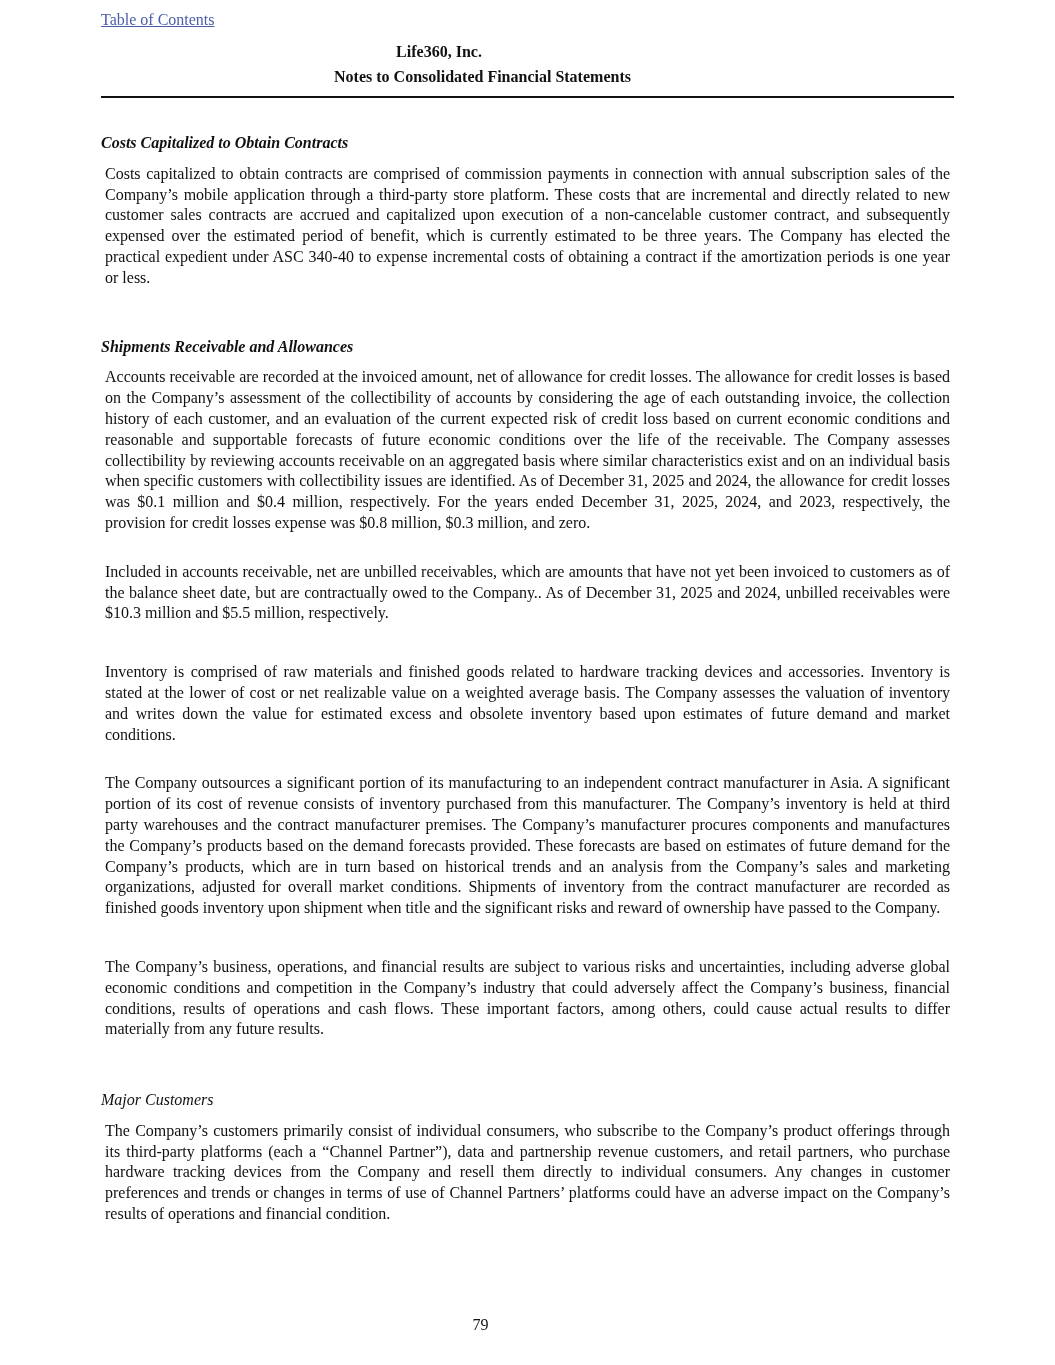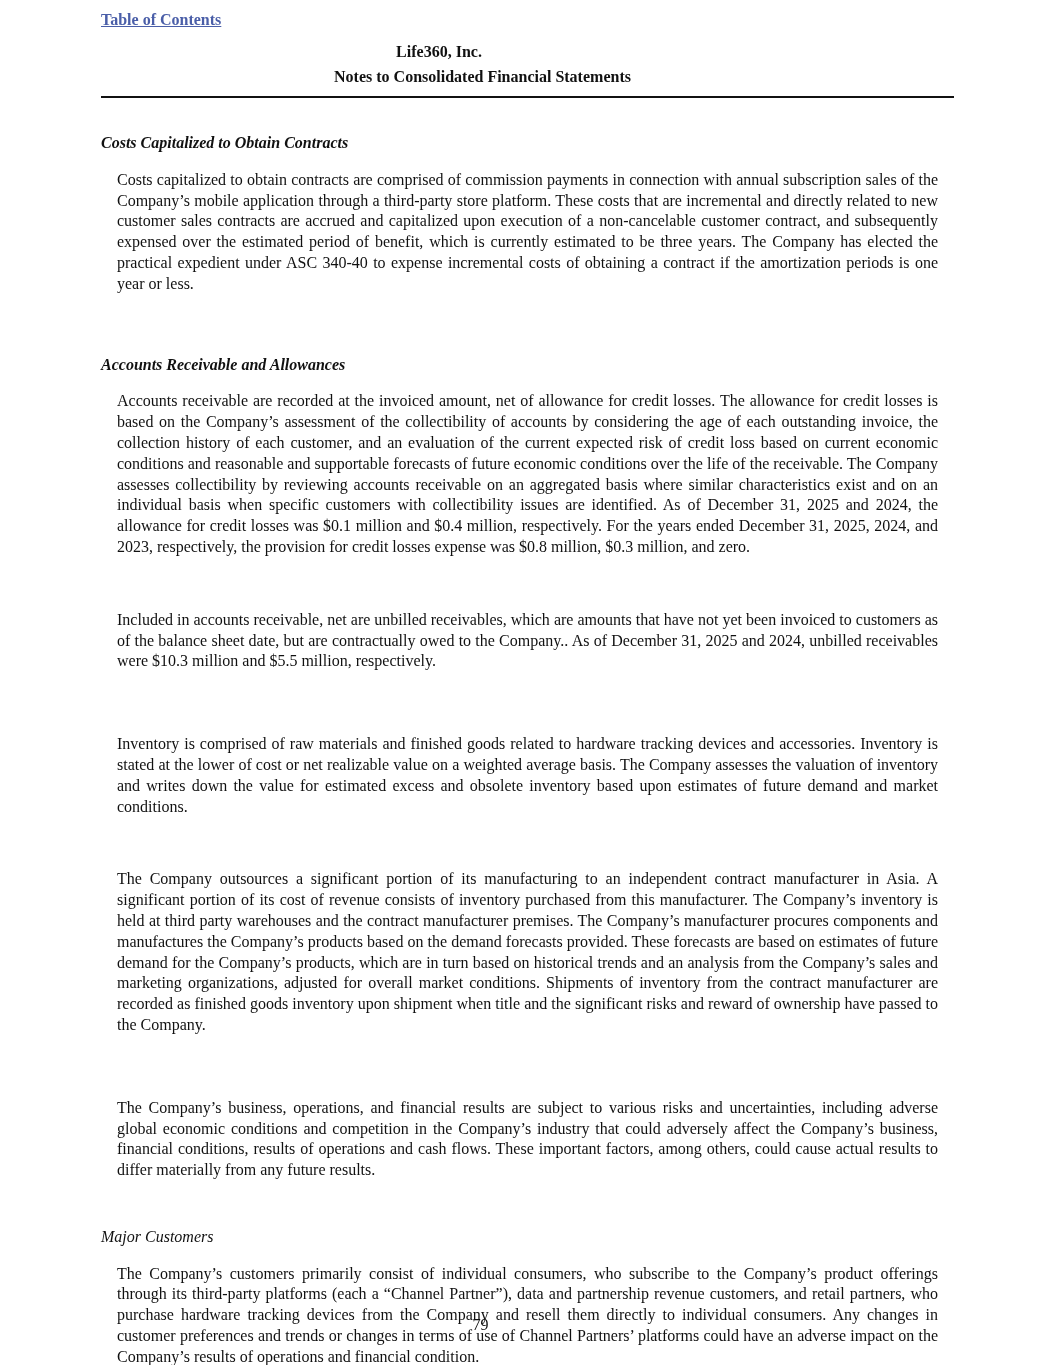--- a/index.html
+++ b/index.html
@@ -2,41 +2,41 @@
 <html><head>
   <meta charset="utf-8">
   <style>
     html, body { margin: 0; padding: 0; background: #ffffff; }
     body {
       width: 1055px; height: 1365px; position: relative; overflow: hidden;
       font-family: "Liberation Serif", serif; color: #111111;
     }
     .toc-link {
       position: absolute; left: 101px; top: 11px;
-      font-size: 16px; font-weight: bold; color: #4a5ea8; text-decoration: underline;
+      font-size: 16px; font-weight: normal; color: #4a5ea8; text-decoration: underline;
       cursor: pointer;
     }
     .company {
       position: absolute; left: 0; width: 878px; top: 43px; text-align: center;
       font-size: 16px; font-weight: bold;
     }
     .notes-title {
       position: absolute; left: 0; width: 965px; top: 68px; text-align: center;
       font-size: 16px; font-weight: bold;
     }
     .rule {
       position: absolute; left: 101px; width: 853px; top: 96px; height: 2px; background: #111111;
     }
     .content {
       position: absolute; left: 101px; width: 853px; top: 119px;
       font-size: 16px; line-height: 20.8px;
     }
     .heading { font-weight: bold; font-style: italic; margin: 14px 0 10px 0; }
-    .subheading { font-style: italic; margin: 0 0 10px 0; }
-    p.body { margin: 16px; text-align: justify; font-family: Liberation Serif, serif; }
+    .subheading { font-style: italic; margin: 16px 0 10px 0; }
+    p.body { margin: 4px; text-align: justify; font-family: Liberation Serif, serif; }
     .gap-sm { height: 20px; }
     .gap-lg { height: 30px; }
     .page-num {
       position: absolute; left: 0; width: 961px; top: 1316px; text-align: center; font-size: 16px;
     }
   </style>
 </head>
 <body>
 
 <a class="toc-link">Table of Contents</a>
@@ -47,21 +47,21 @@
 <div class="content">
 
   <div>
     <div class="heading">Costs Capitalized to Obtain Contracts</div>
     <p class="body">Costs capitalized to obtain contracts are comprised of commission payments in connection with annual subscription sales of the Company’s mobile application through a third-party store platform. These costs that are incremental and directly related to new customer sales contracts are accrued and capitalized upon execution of a non-cancelable customer contract, and subsequently expensed over the estimated period of benefit, which is currently estimated to be three years. The Company has elected the practical expedient under ASC 340-40 to expense incremental costs of obtaining a contract if the amortization periods is one year or less.</p>
   </div>
 
   <div class="gap-lg"></div>
 
   <div>
-    <div class="heading">Accounts Receivable and Allowances</div>
+    <div class="heading">Shipments Receivable and Allowances</div>
     <p class="body">Accounts receivable are recorded at the invoiced amount, net of allowance for credit losses. The allowance for credit losses is based on the Company’s assessment of the collectibility of accounts by considering the age of each outstanding invoice, the collection history of each customer, and an evaluation of the current expected risk of credit loss based on current economic conditions and reasonable and supportable forecasts of future economic conditions over the life of the receivable. The Company assesses collectibility by reviewing accounts receivable on an aggregated basis where similar characteristics exist and on an individual basis when specific customers with collectibility issues are identified. As of December 31, 2025 and 2024, the allowance for credit losses was $0.1 million and $0.4 million, respectively. For the years ended December 31, 2025, 2024, and 2023, respectively, the provision for credit losses expense was $0.8 million, $0.3 million, and zero.</p>
     <div class="gap-sm"></div>
     <p class="body">Included in accounts receivable, net are unbilled receivables, which are amounts that have not yet been invoiced to customers as of the balance sheet date, but are contractually owed to the Company..  As of December 31, 2025 and 2024, unbilled receivables were $10.3 million and $5.5 million, respectively.</p>
   </div>
 
   <div class="gap-lg"></div>
 
   <div>
     <p class="body">Inventory is comprised of raw materials and finished goods related to hardware tracking devices and accessories. Inventory is stated at the lower of cost or net realizable value on a weighted average basis. The Company assesses the valuation of inventory and writes down the value for estimated excess and obsolete inventory based upon estimates of future demand and market conditions.</p>
     <div class="gap-sm"></div>

